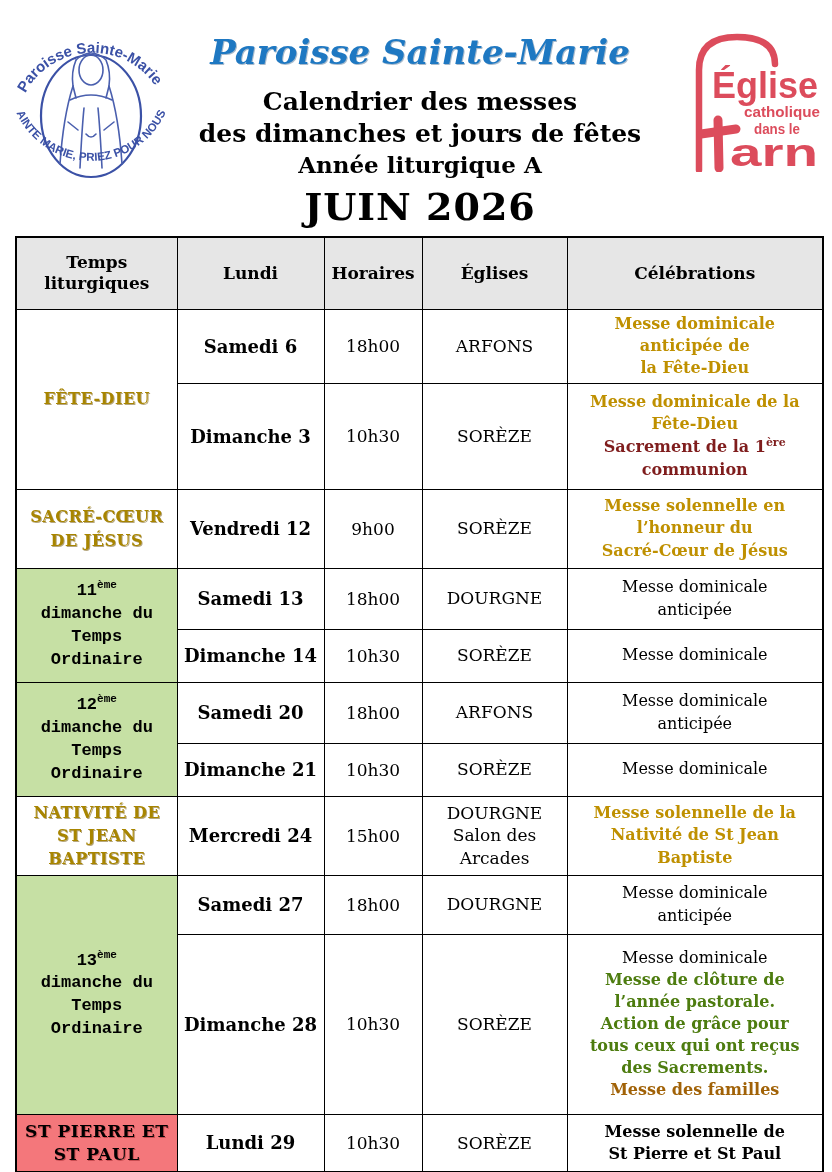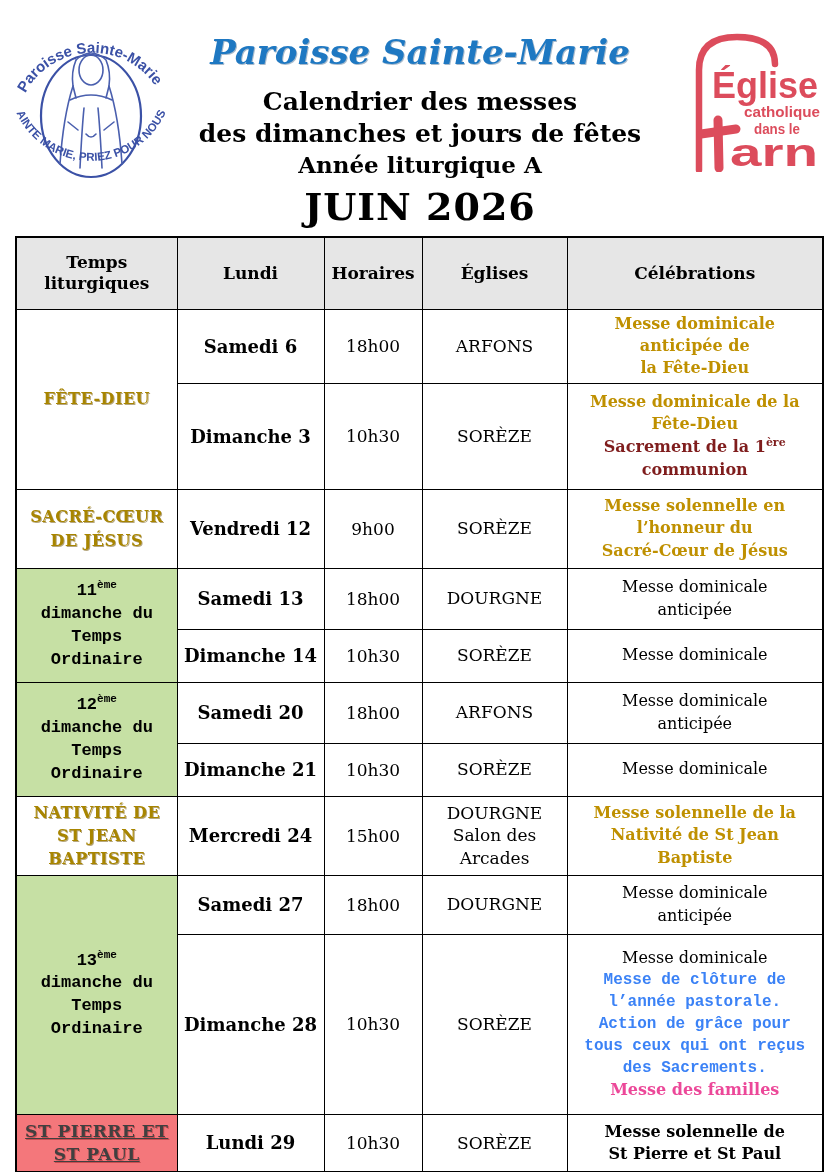--- a/index.html
+++ b/index.html
@@ -27,28 +27,28 @@
   .th-inner{max-width:120px;margin:12px auto;}
 
   .date-cell{text-align:left;font-weight:bold;font-size:18px;padding-left:6px;margin-left:28px;}
   .time-cell{font-size:17px;}
   .church-cell{font-size:17px;line-height:1.3;}
   .cel-cell{font-size:16px;line-height:1.38;}
 
   .season-fancy{font-size:16px;font-weight:bold;color:#a88500;letter-spacing:.5px;line-height:1.45;
                 text-shadow:1px 1px 0 rgba(110,80,0,.5);}
   .season-green{background:#c6e0a4;font-size:17px;font-weight:bold;line-height:1.35;font-family:Liberation Mono, monospace;}
-  .season-red{background:#f4777b;color:#404040;font-size:17px;font-weight:bold;letter-spacing:.5px;
-              line-height:1.35;text-shadow:1px 1px 0 rgba(170,50,55,.6);text-decoration:underline;}
+  .season-red{background:#f4777b;color:#000000;font-size:17px;font-weight:bold;letter-spacing:.5px;
+              line-height:1.35;text-shadow:1px 1px 0 rgba(170,50,55,.6);}
   .season-green sup,.season-fancy sup{font-size:11px;}
 
   .c-gold{color:#bf9000;font-weight:bold;}
   .c-green{color:#7f1d1d;font-weight:bold;}
-  .c-blue{color:#3b82f6;font-weight:bold;font-family:Liberation Mono, monospace;}
-  .c-red{color:#ec4899;font-weight:bold;}
+  .c-blue{color:#4d7c0f;font-weight:bold;}
+  .c-red{color:#a16207;font-weight:bold;}
   .c-black{color:#000;font-weight:normal;}
   .c-blackb{color:#000;font-weight:bold;}
   .c-green sup{font-size:11px;font-weight:bold;}
 </style>
 </head>
 <body>
 
 <div class="page">
 
   <svg class="logo-left" width="162" height="178" viewBox="0 0 162 178">

